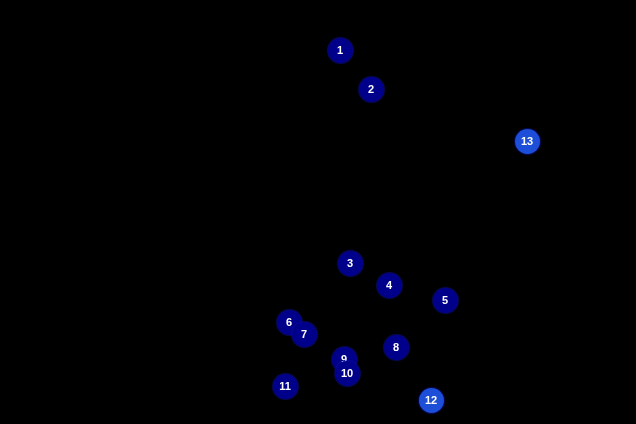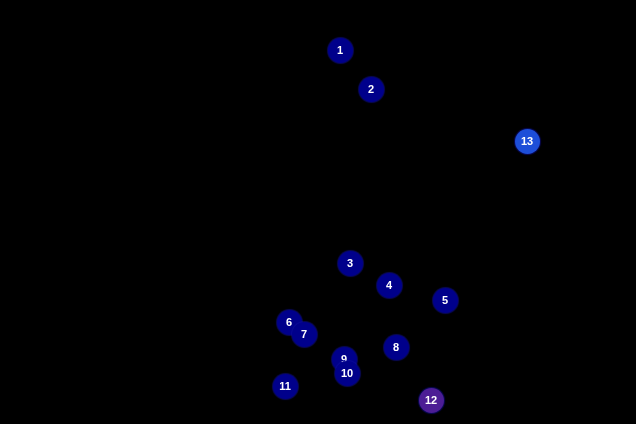--- a/index.html
+++ b/index.html
@@ -65,19 +65,19 @@
     </div>
     <div class="marker" style="width: 25px; height: 25px; left: 331.5px; top: 346.5px; background: rgb(0, 0, 139);">
       <span style="color: rgb(255, 255, 255);">9</span>
     </div>
     <div class="marker" style="width: 25px; height: 25px; left: 334.5px; top: 360.5px; background: rgb(0, 0, 139);">
       <span style="color: rgb(255, 255, 255);">10</span>
     </div>
     <div class="marker" style="width: 25px; height: 25px; left: 272.5px; top: 373.5px; background: rgb(0, 0, 139);">
       <span style="color: rgb(255, 255, 255); text-align: right;">11</span>
     </div>
-    <div class="marker" style="width: 25px; height: 25px; left: 418.5px; top: 387.5px; background: #4c1d95;">
+    <div class="marker" style="width: 25px; height: 25px; left: 418.5px; top: 387.5px; background: #1d4ed8;">
       <span style="color: rgb(255, 255, 255);">12</span>
     </div>
     <div class="marker" style="width: 25px; height: 25px; left: 514.5px; top: 128.5px; background: #1d4ed8;">
       <span style="color: rgb(255, 255, 255);">13</span>
     </div>
   </div>
 
 </body></html>

